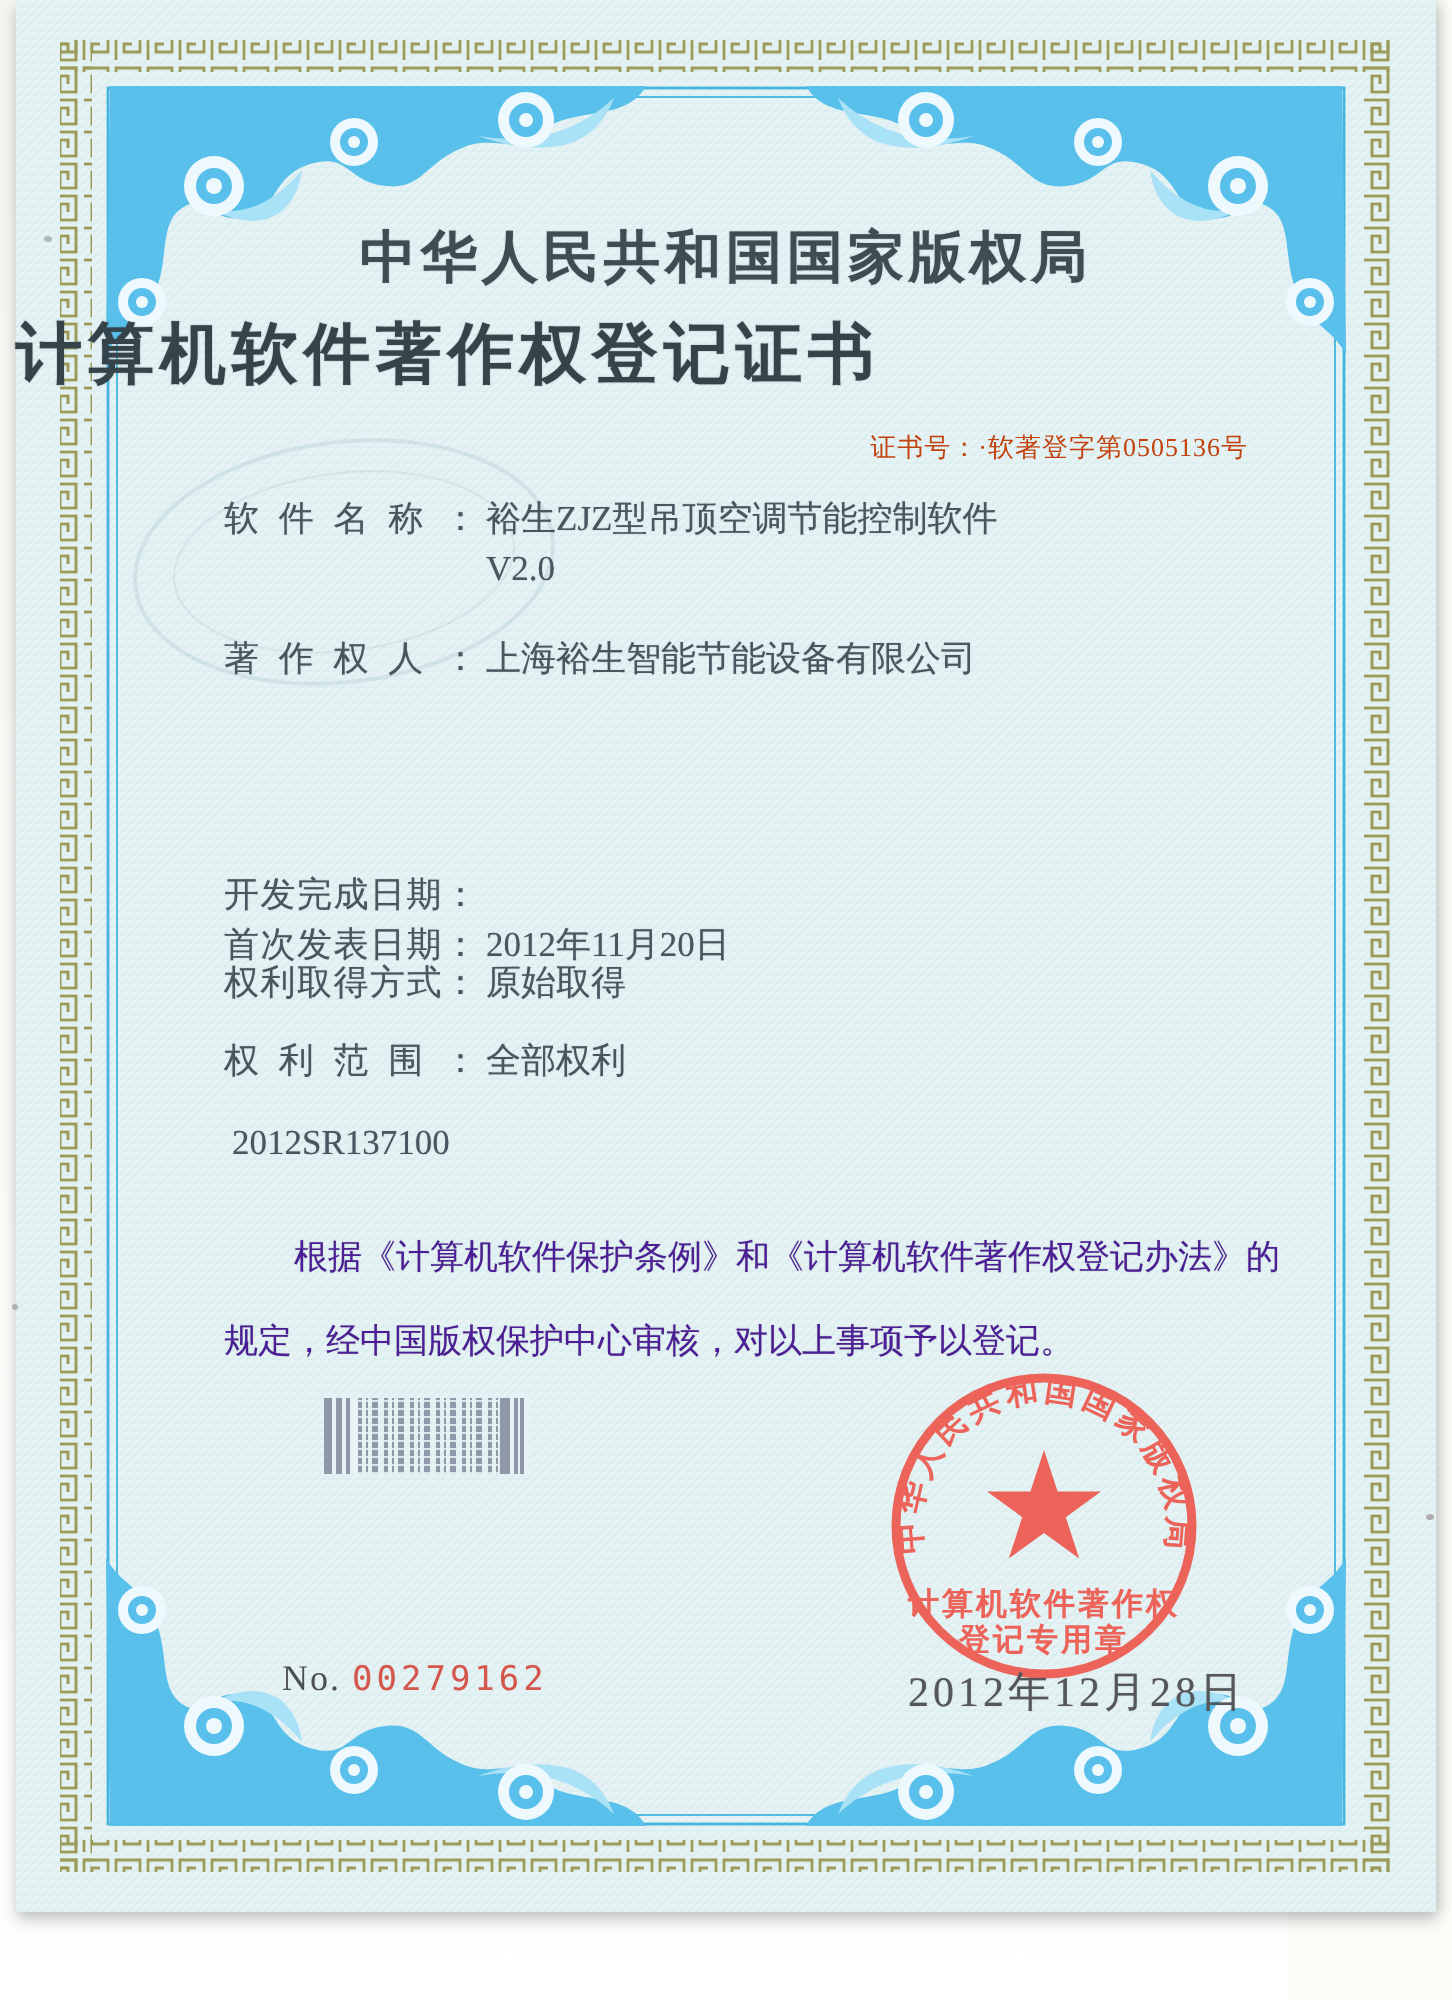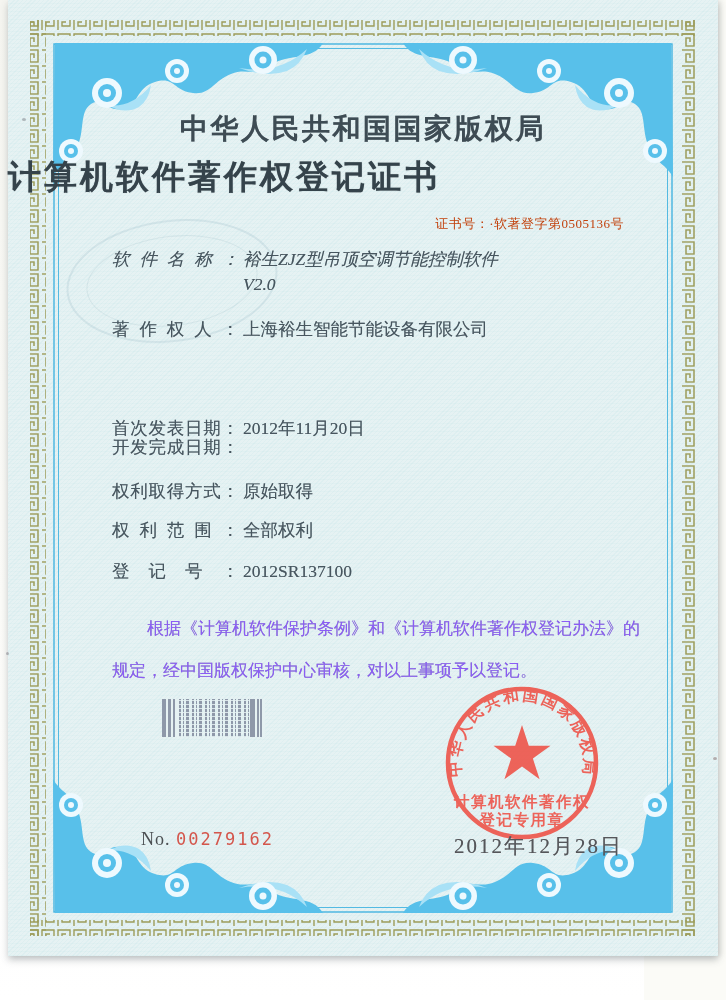--- a/index.html
+++ b/index.html
@@ -33,26 +33,26 @@
     position:absolute; right:94px; top:215px;
     font-size:13px; color:#c2410c; letter-spacing:.5px;
   }
 
   .row { position:absolute; left:104px; display:flex; align-items:flex-start;
     font-size:17.5px; color:#47565f; line-height:25px;
     text-shadow:0 0 .5px rgba(71,86,95,.5);
   }
   .row .lab { width:127px; text-align-last:justify; flex:none; }
   .row .val { margin-left:4px; white-space:nowrap; }
-  .r1 { top:247px;font-style:italic; } .r2 { top:317px; } .r3 { top:396px;margin-top:39px; }
-  .r4 { top:416px;text-align:right; } .r5 { top:479px; } .r6 { top:518px; } .r7 { top:559px; }
+  .r1 { top:247px; } .r2 { top:317px; } .r3 { top:396px;margin-top:39px; }
+  .r4 { top:460px;text-align:right; } .r5 { top:479px; } .r6 { top:518px; } .r7 { top:559px; }
 
   .statement {
     position:absolute; left:104px; top:608px; width:520px;
-    font-size:17px; color:#8b5cf6; line-height:42px; white-space:nowrap;
+    font-size:17px; color:#4c1d95; line-height:42px; white-space:nowrap;
     text-shadow:0 0 .5px rgba(71,86,95,.5);
   }
   .statement .ln1 { text-indent:35px; }
 
   .emboss { position:absolute; left:58px; top:220px; width:212px; height:122px;
     border:2px solid rgba(128,168,182,.18); border-radius:50%;
     transform:rotate(-7deg); }
   .emboss-inner { position:absolute; left:18px; top:14px; right:18px; bottom:14px;
     border:1px solid rgba(128,168,182,.16); border-radius:50%; }
 
@@ -160,21 +160,20 @@
     </div>
     <div class="row r6">
       <span class="lab">权利范围：</span>
       <span class="val">全部权利</span>
     </div>
     <div class="row r5">
       <span class="lab">权利取得方式：</span>
       <span class="val">原始取得</span>
     </div>
     <div class="row r7">
-      <span class="lab">登记号：</span>
       <span class="val">2012SR137100</span>
     </div>
 
     <div class="statement">
       <div class="ln1">根据《计算机软件保护条例》和《计算机软件著作权登记办法》的</div>
       <div class="ln2">规定，经中国版权保护中心审核，对以上事项予以登记。</div>
     </div>
 
     <div class="barcode">
       <div class="bc-start"></div>

